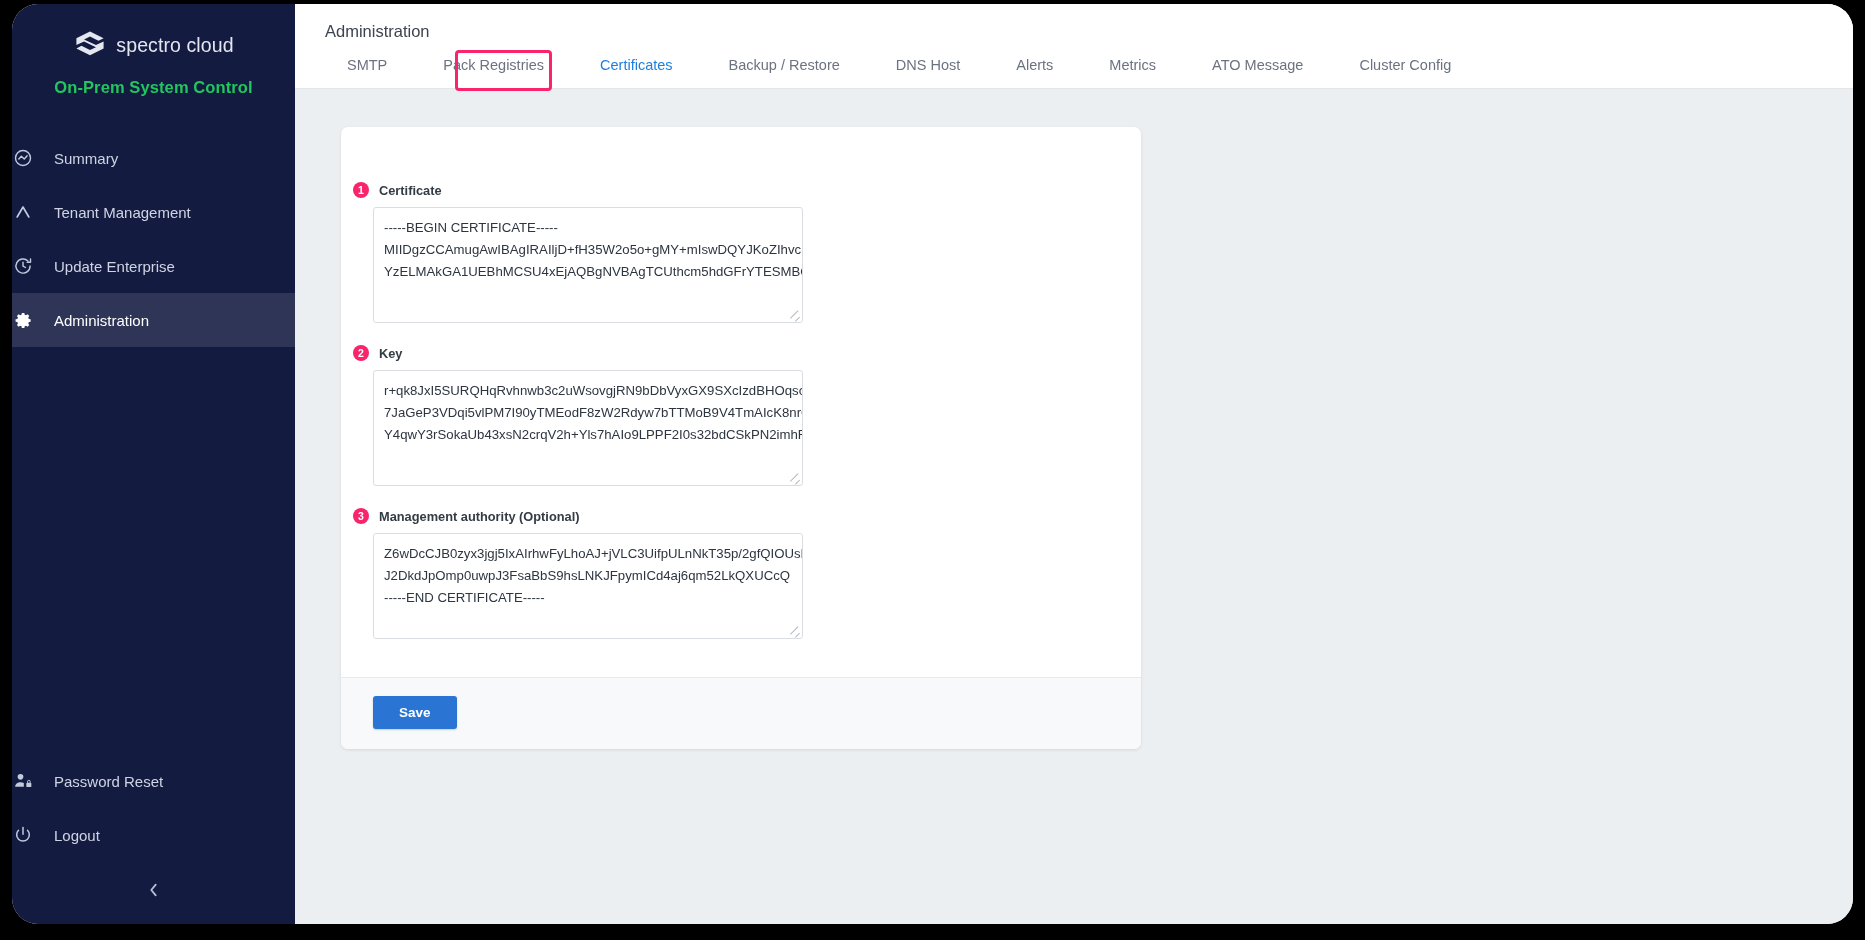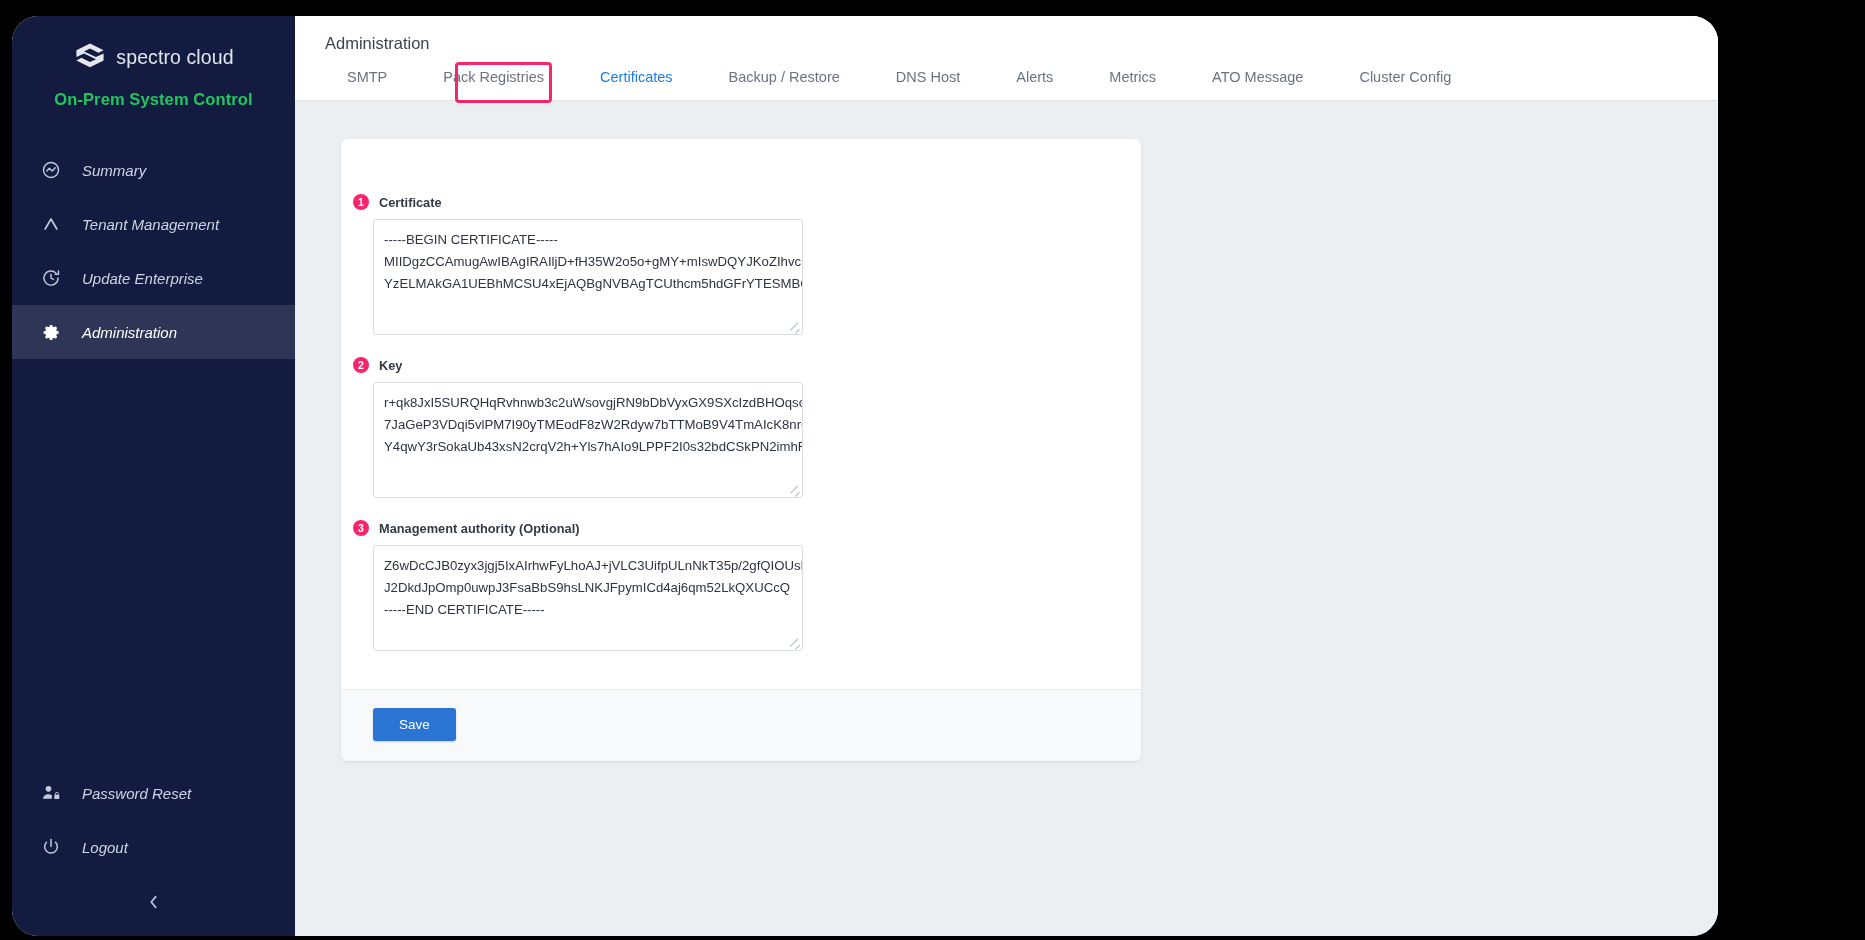--- a/index.html
+++ b/index.html
@@ -6,22 +6,22 @@
   html, body {
     margin: 0; padding: 0;
     width: 1865px; height: 940px;
     background: #000000;
     font-family: "Liberation Sans", sans-serif;
     overflow: hidden;
   }
 
   #app {
     position: absolute;
-    left: 12px; top: 16px;
-    width: 1706px; height: 920px;
+    left: 12px; top: 4px;
+    width: 1841px; height: 920px;
     background: #eceff1;
     border-radius: 26px;
     overflow: hidden;
     display: flex;
   }
 
   
   .sidebar {
     width: 283px;
     height: 100%;
@@ -54,26 +54,24 @@
     font-size: 16.5px;
     font-weight: bold;
     letter-spacing: .1px;
   }
 
   .nav { margin-top: 34px; }
   .nav-item {
     display: flex;
     align-items: center;
     height: 54px;
-    padding-left: 28px;
     gap: 20px;
     cursor: pointer;
     color: #cfd4e4;
     font-size: 15px;
-    font-style: italic;
   }
   .nav-item.active {
     background: #2e3556;
     color: #ffffff;
   }
   .nav-item .ico {
     width: 22px; height: 22px;
     display: flex; align-items: center; justify-content: center;
     flex: 0 0 22px;
   }
@@ -226,21 +224,21 @@
     border-top: 1px solid #e8ebee;
     background: #f7f9fa;
     padding: 18px 32px 20px 32px;
   }
   .btn-save {
     background: #2a74d4;
     color: #ffffff;
     border: none;
     border-radius: 3px;
     font-size: 13.5px;
-    font-weight: normal;
+    font-weight: bold;
     font-family: "Liberation Sans", sans-serif;
     padding: 9px 26px;
     cursor: pointer;
     box-shadow: 0 1px 2px rgba(0,0,0,.18);
   }
 </style>
 </head>
 <body>
 
 <div id="app">

